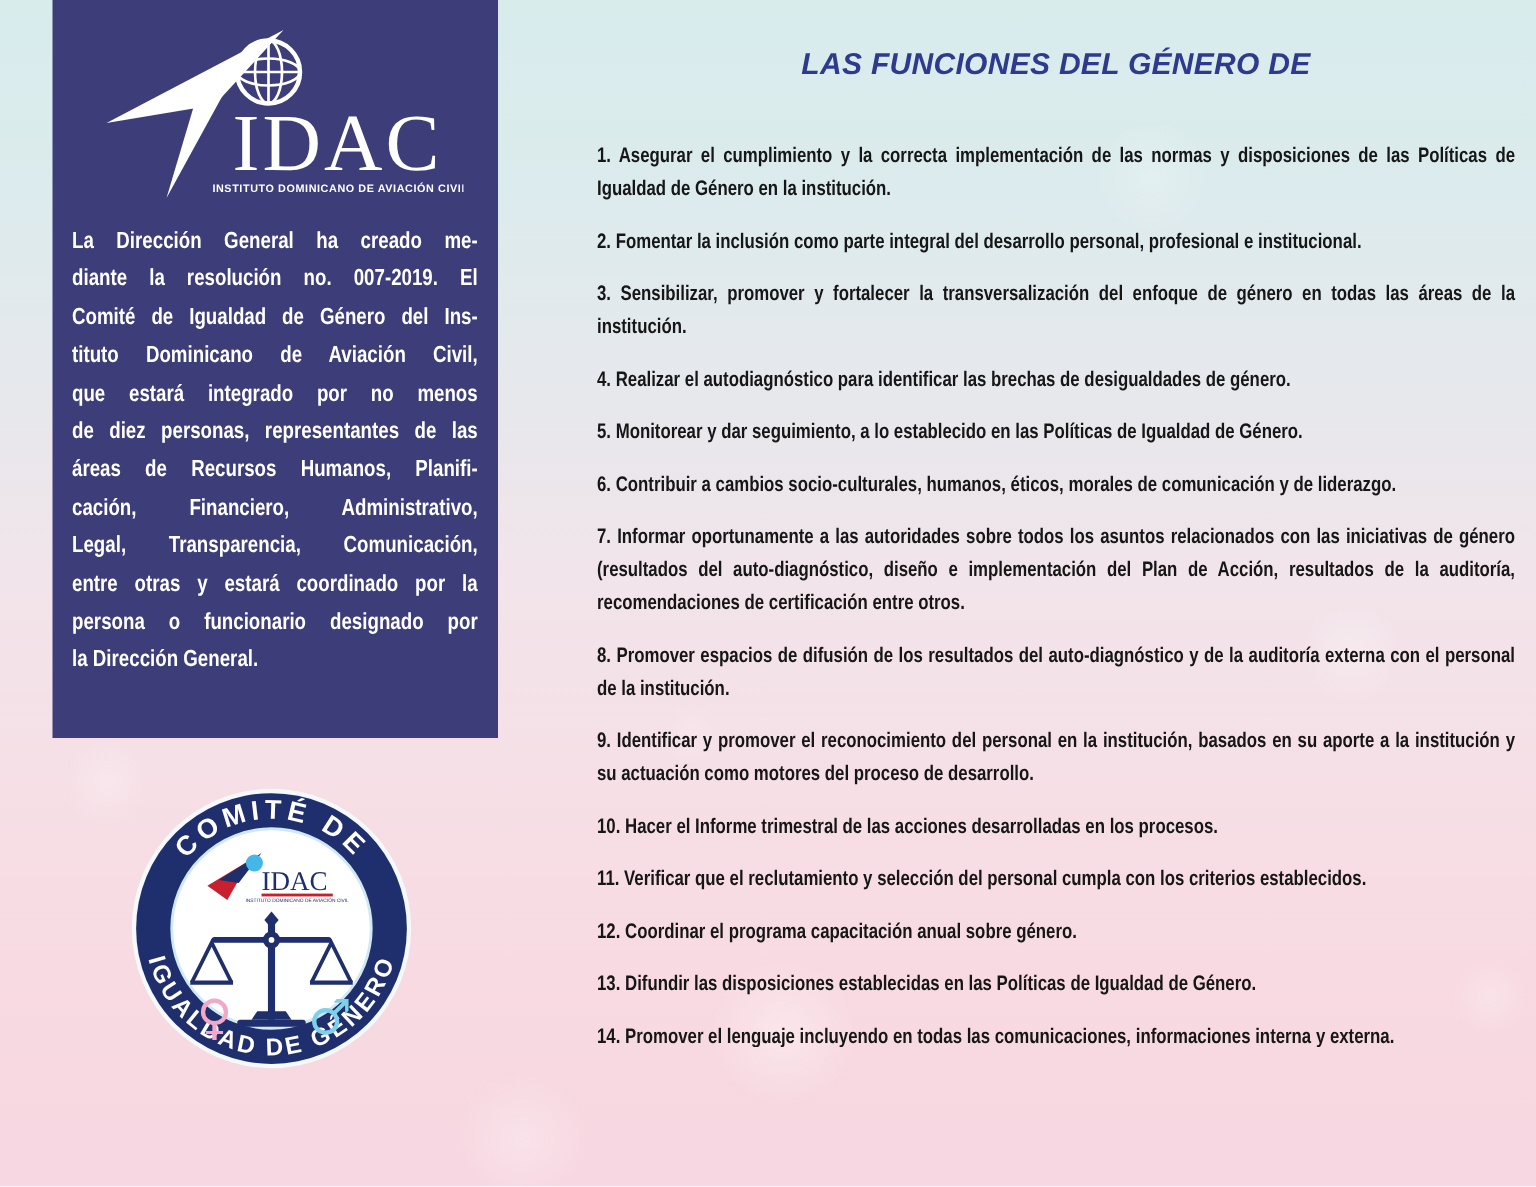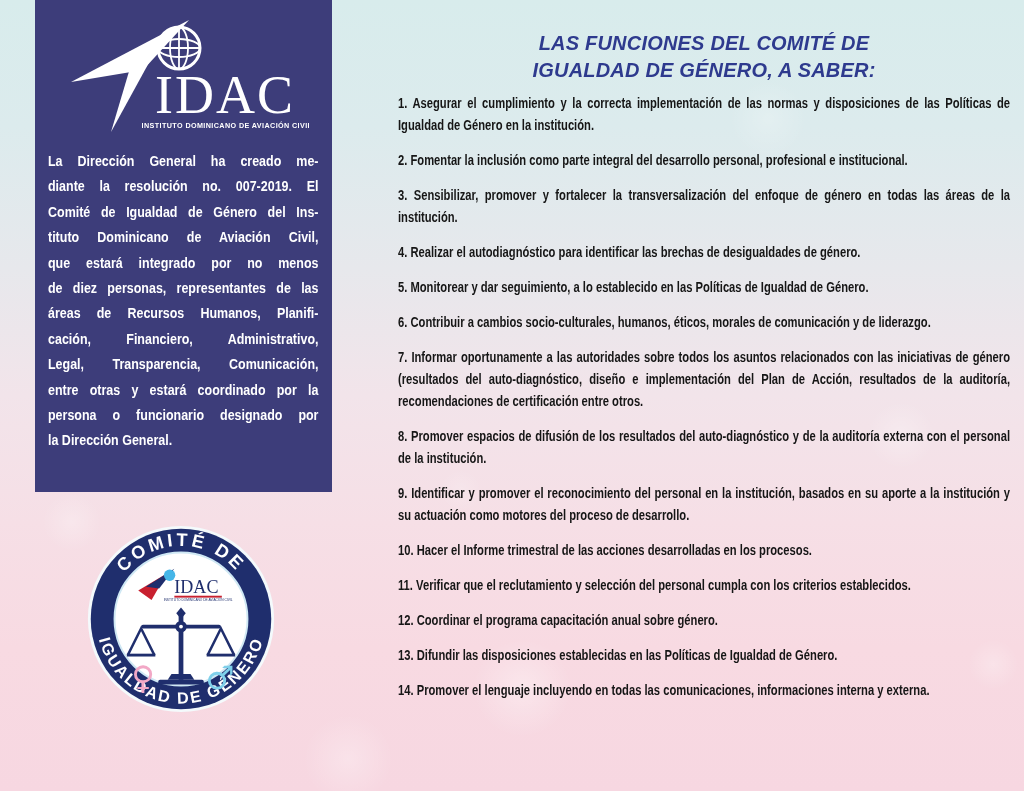--- a/index.html
+++ b/index.html
@@ -152,22 +152,21 @@
     <path d="M 28,8 L 42,-20 L 56,8" fill="none" stroke="#1f2e6d" stroke-width="2.6"></path>
     <line x1="27" y1="8" x2="57" y2="8" stroke="#1f2e6d" stroke-width="3"></line>
     <text class="gender-glyph" x="-40" y="44" font-size="34" text-anchor="middle" fill="#f2a8c6">♀</text>
     <text class="gender-glyph" x="41" y="44" font-size="34" text-anchor="middle" fill="#7fd0ea">♂</text>
     <path d="M -10,28 L 10,28 L 14,34 L -14,34 Z" fill="#1f2e6d"></path>
     <rect x="-24" y="34" width="48" height="5" rx="2" fill="#1f2e6d"></rect>
   </g>
 </svg>
 
 <div class="title">
-  <div>LAS FUNCIONES DEL COMITÉ DE</div>
-  <div>IGUALDAD DE GÉNERO, A SABER:</div>
+  <div>LAS FUNCIONES DEL GÉNERO DE</div>
 </div>
 
 <div class="items">
   <p class="item">1. Asegurar el cumplimiento y la correcta implementación de las normas y disposiciones de las Políticas de Igualdad de Género en la institución.</p>
   <p class="item">2. Fomentar la inclusión como parte integral del desarrollo personal, profesional e institucional.</p>
   <p class="item">3. Sensibilizar, promover y fortalecer la transversalización del enfoque de género en todas las áreas de la institución.</p>
   <p class="item">4. Realizar el autodiagnóstico para identificar las brechas de desigualdades de género.</p>
   <p class="item">5. Monitorear y dar seguimiento, a lo establecido en las Políticas de Igualdad de Género.</p>
   <p class="item">6. Contribuir a cambios socio-culturales, humanos, éticos, morales de comunicación y de liderazgo.</p>
   <p class="item">7. Informar oportunamente a las autoridades sobre todos los asuntos relacionados con las iniciativas de género (resultados del auto-diagnóstico, diseño e implementación del Plan de Acción, resultados de la auditoría, recomendaciones de certificación entre otros.</p>

